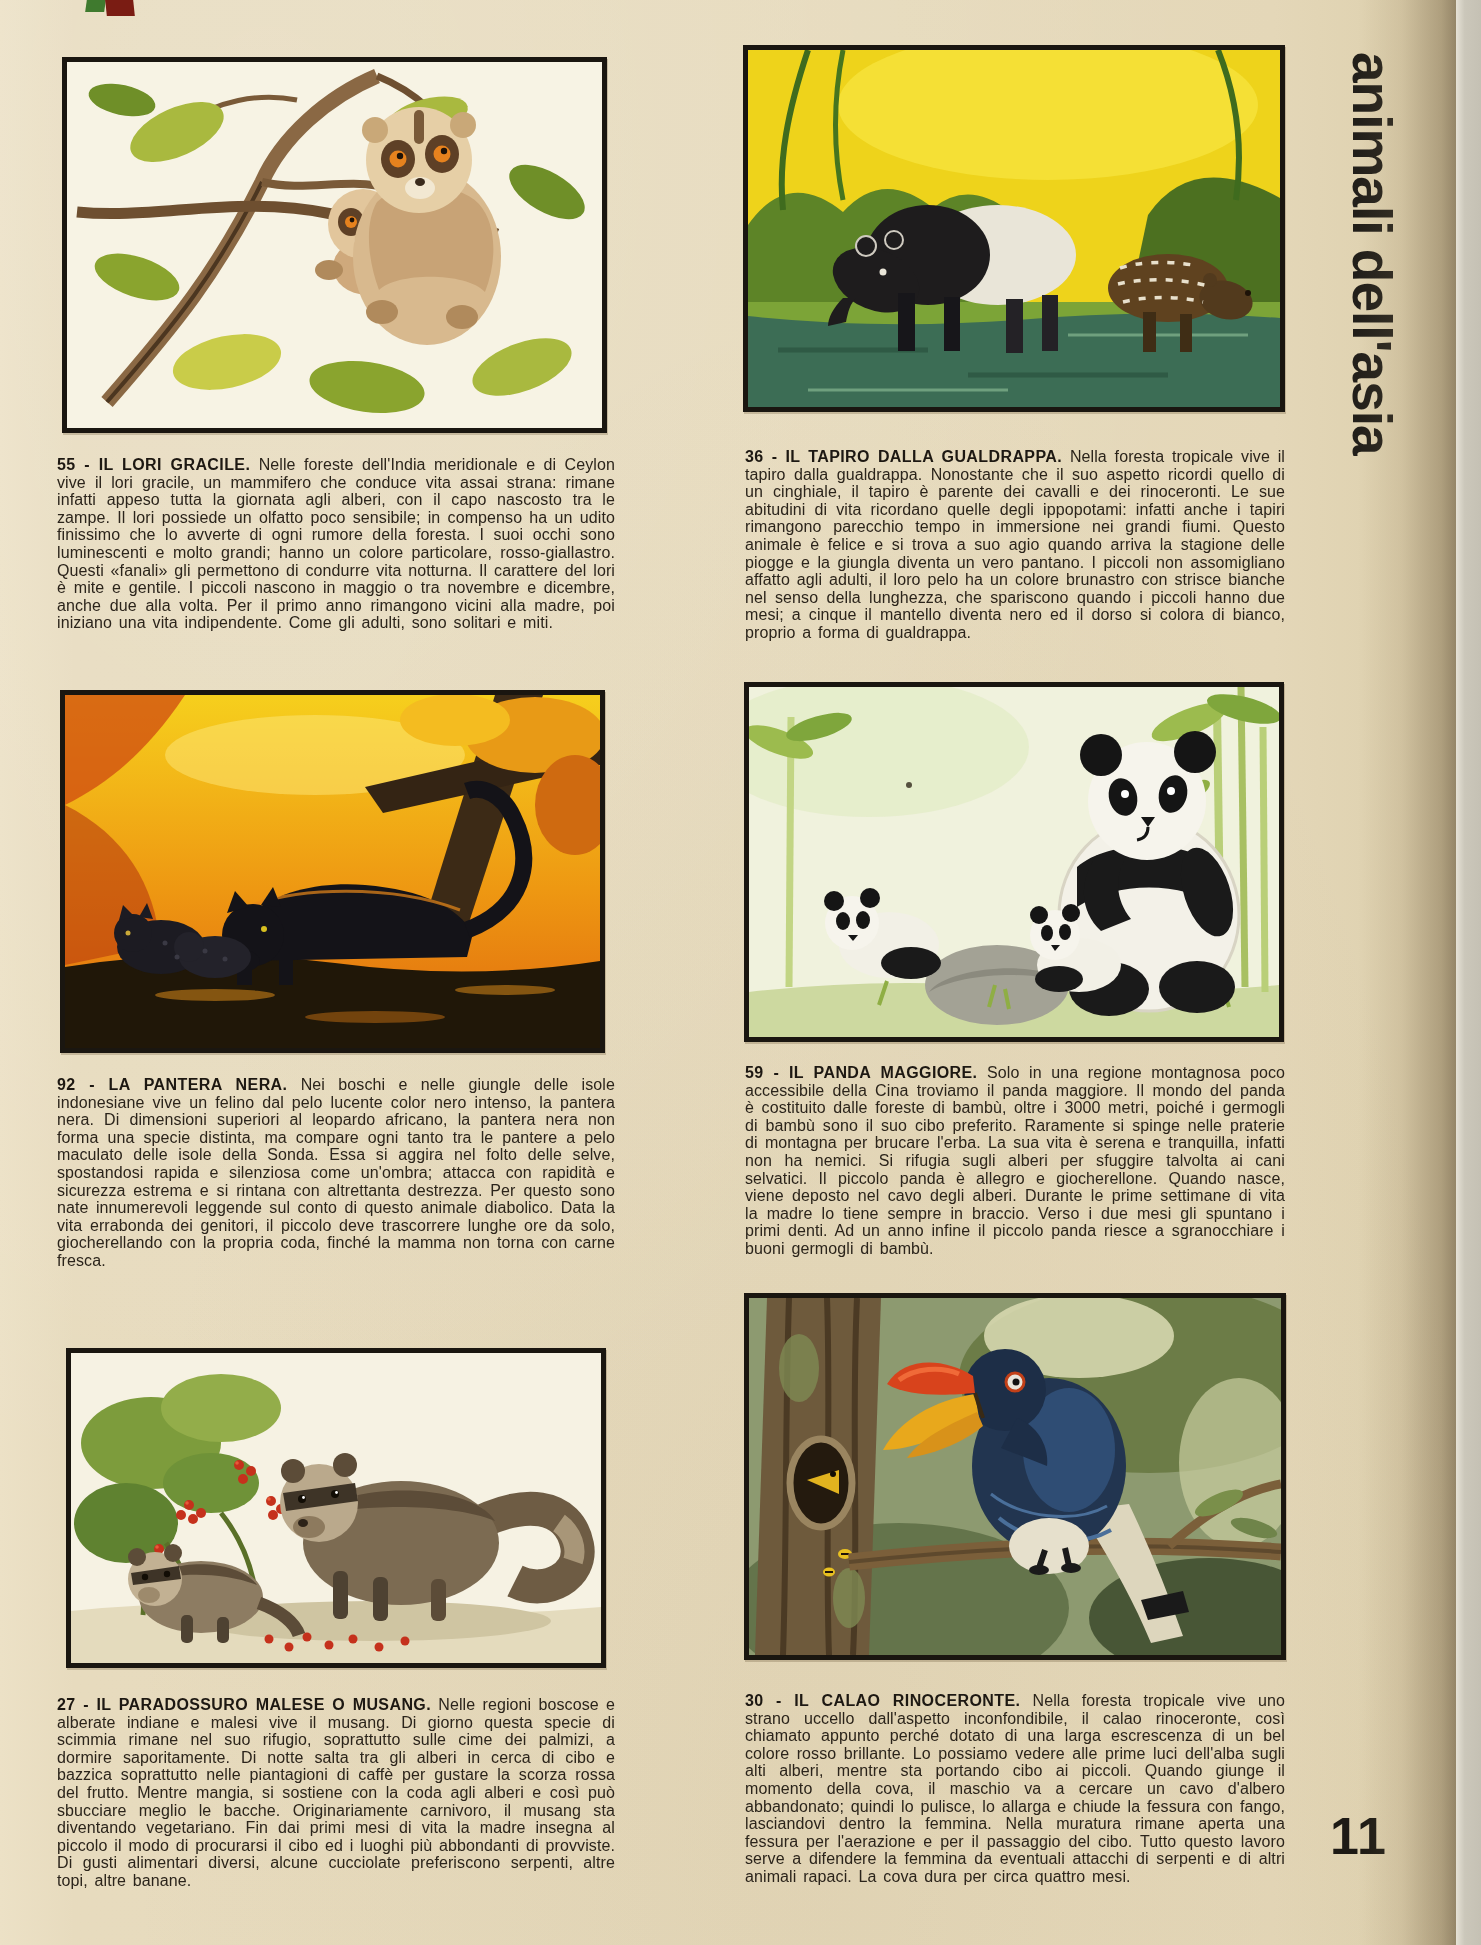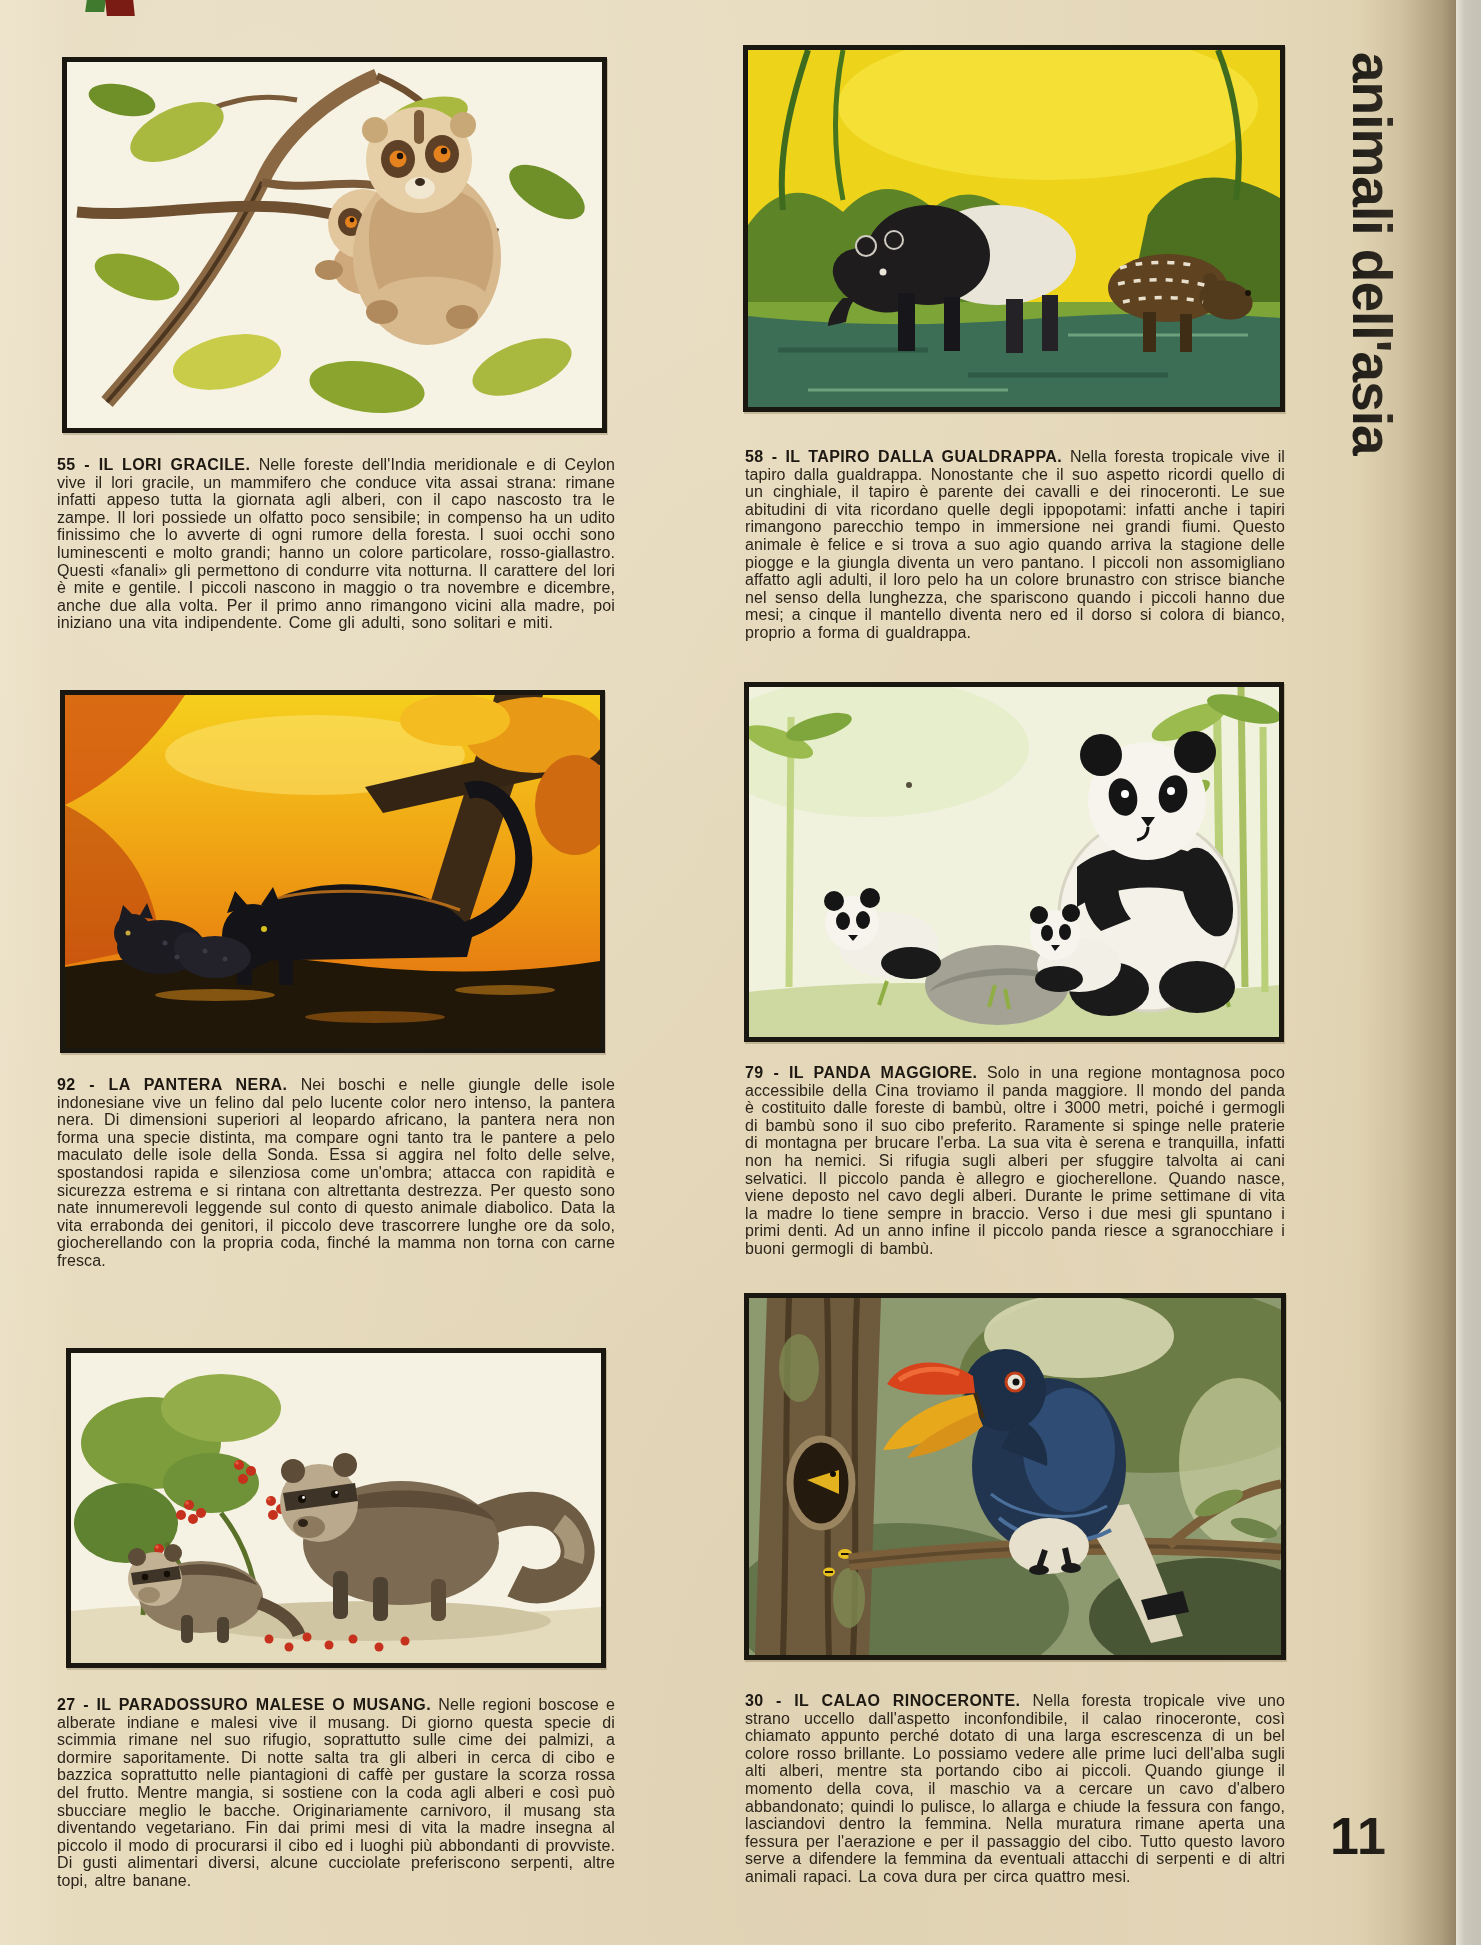--- a/index.html
+++ b/index.html
@@ -339,31 +339,31 @@
       <ellipse cx="322" cy="270" rx="10" ry="5" fill="#1a1a1a"></ellipse>
     </svg>
   </div>
 
   <p class="cap" style="left:57px;top:440px;width:558px;">
     <span class="h">55 - IL LORI GRACILE.</span>
     <span>Nelle foreste dell'India meridionale e di Ceylon vive il lori gracile, un mammifero che conduce vita assai strana: rimane infatti appeso tutta la giornata agli alberi, con il capo nascosto tra le zampe. Il lori possiede un olfatto poco sensibile; in compenso ha un udito finissimo che lo avverte di ogni rumore della foresta. I suoi occhi sono luminescenti e molto grandi; hanno un colore particolare, rosso-giallastro. Questi «fanali» gli permettono di condurre vita notturna. Il carattere del lori è mite e gentile. I piccoli nascono in maggio o tra novembre e dicembre, anche due alla volta. Per il primo anno rimangono vicini alla madre, poi iniziano una vita indipendente. Come gli adulti, sono solitari e miti.</span>
   </p>
 
   <p class="cap" style="left:745px;top:432px;width:540px;">
-    <span class="h">58 - IL TAPIRO DALLA GUALDRAPPA.</span>
+    <span class="h">36 - IL TAPIRO DALLA GUALDRAPPA.</span>
     <span>Nella foresta tropicale vive il tapiro dalla gualdrappa. Nonostante che il suo aspetto ricordi quello di un cinghiale, il tapiro è parente dei cavalli e dei rinoceronti. Le sue abitudini di vita ricordano quelle degli ippopotami: infatti anche i tapiri rimangono parecchio tempo in immersione nei grandi fiumi. Questo animale è felice e si trova a suo agio quando arriva la stagione delle piogge e la giungla diventa un vero pantano. I piccoli non assomigliano affatto agli adulti, il loro pelo ha un colore brunastro con strisce bianche nel senso della lunghezza, che spariscono quando i piccoli hanno due mesi; a cinque il mantello diventa nero ed il dorso si colora di bianco, proprio a forma di gualdrappa.</span>
   </p>
 
   <p class="cap" style="left:57px;top:1060px;width:558px;">
     <span class="h">92 - LA PANTERA NERA.</span>
     <span>Nei boschi e nelle giungle delle isole indonesiane vive un felino dal pelo lucente color nero intenso, la pantera nera. Di dimensioni superiori al leopardo africano, la pantera nera non forma una specie distinta, ma compare ogni tanto tra le pantere a pelo maculato delle isole della Sonda. Essa si aggira nel folto delle selve, spostandosi rapida e silenziosa come un'ombra; attacca con rapidità e sicurezza estrema e si rintana con altrettanta destrezza. Per questo sono nate innumerevoli leggende sul conto di questo animale diabolico. Data la vita errabonda dei genitori, il piccolo deve trascorrere lunghe ore da solo, giocherellando con la propria coda, finché la mamma non torna con carne fresca.</span>
   </p>
 
   <p class="cap" style="left:745px;top:1048px;width:540px;">
-    <span class="h">79 - IL PANDA MAGGIORE.</span>
+    <span class="h">59 - IL PANDA MAGGIORE.</span>
     <span>Solo in una regione montagnosa poco accessibile della Cina troviamo il panda maggiore. Il mondo del panda è costituito dalle foreste di bambù, oltre i 3000 metri, poiché i germogli di bambù sono il suo cibo preferito. Raramente si spinge nelle praterie di montagna per brucare l'erba. La sua vita è serena e tranquilla, infatti non ha nemici. Si rifugia sugli alberi per sfuggire talvolta ai cani selvatici. Il piccolo panda è allegro e giocherellone. Quando nasce, viene deposto nel cavo degli alberi. Durante le prime settimane di vita la madre lo tiene sempre in braccio. Verso i due mesi gli spuntano i primi denti. Ad un anno infine il piccolo panda riesce a sgranocchiare i buoni germogli di bambù.</span>
   </p>
 
   <p class="cap" style="left:57px;top:1680px;width:558px;">
     <span class="h">27 - IL PARADOSSURO MALESE O MUSANG.</span>
     <span>Nelle regioni boscose e alberate indiane e malesi vive il musang. Di giorno questa specie di scimmia rimane nel suo rifugio, soprattutto sulle cime dei palmizi, a dormire saporitamente. Di notte salta tra gli alberi in cerca di cibo e bazzica soprattutto nelle piantagioni di caffè per gustare la scorza rossa del frutto. Mentre mangia, si sostiene con la coda agli alberi e così può sbucciare meglio le bacche. Originariamente carnivoro, il musang sta diventando vegetariano. Fin dai primi mesi di vita la madre insegna al piccolo il modo di procurarsi il cibo ed i luoghi più abbondanti di provviste. Di gusti alimentari diversi, alcune cucciolate preferiscono serpenti, altre topi, altre banane.</span>
   </p>
 
   <p class="cap" style="left:745px;top:1676px;width:540px;">
     <span class="h">30 - IL CALAO RINOCERONTE.</span>

